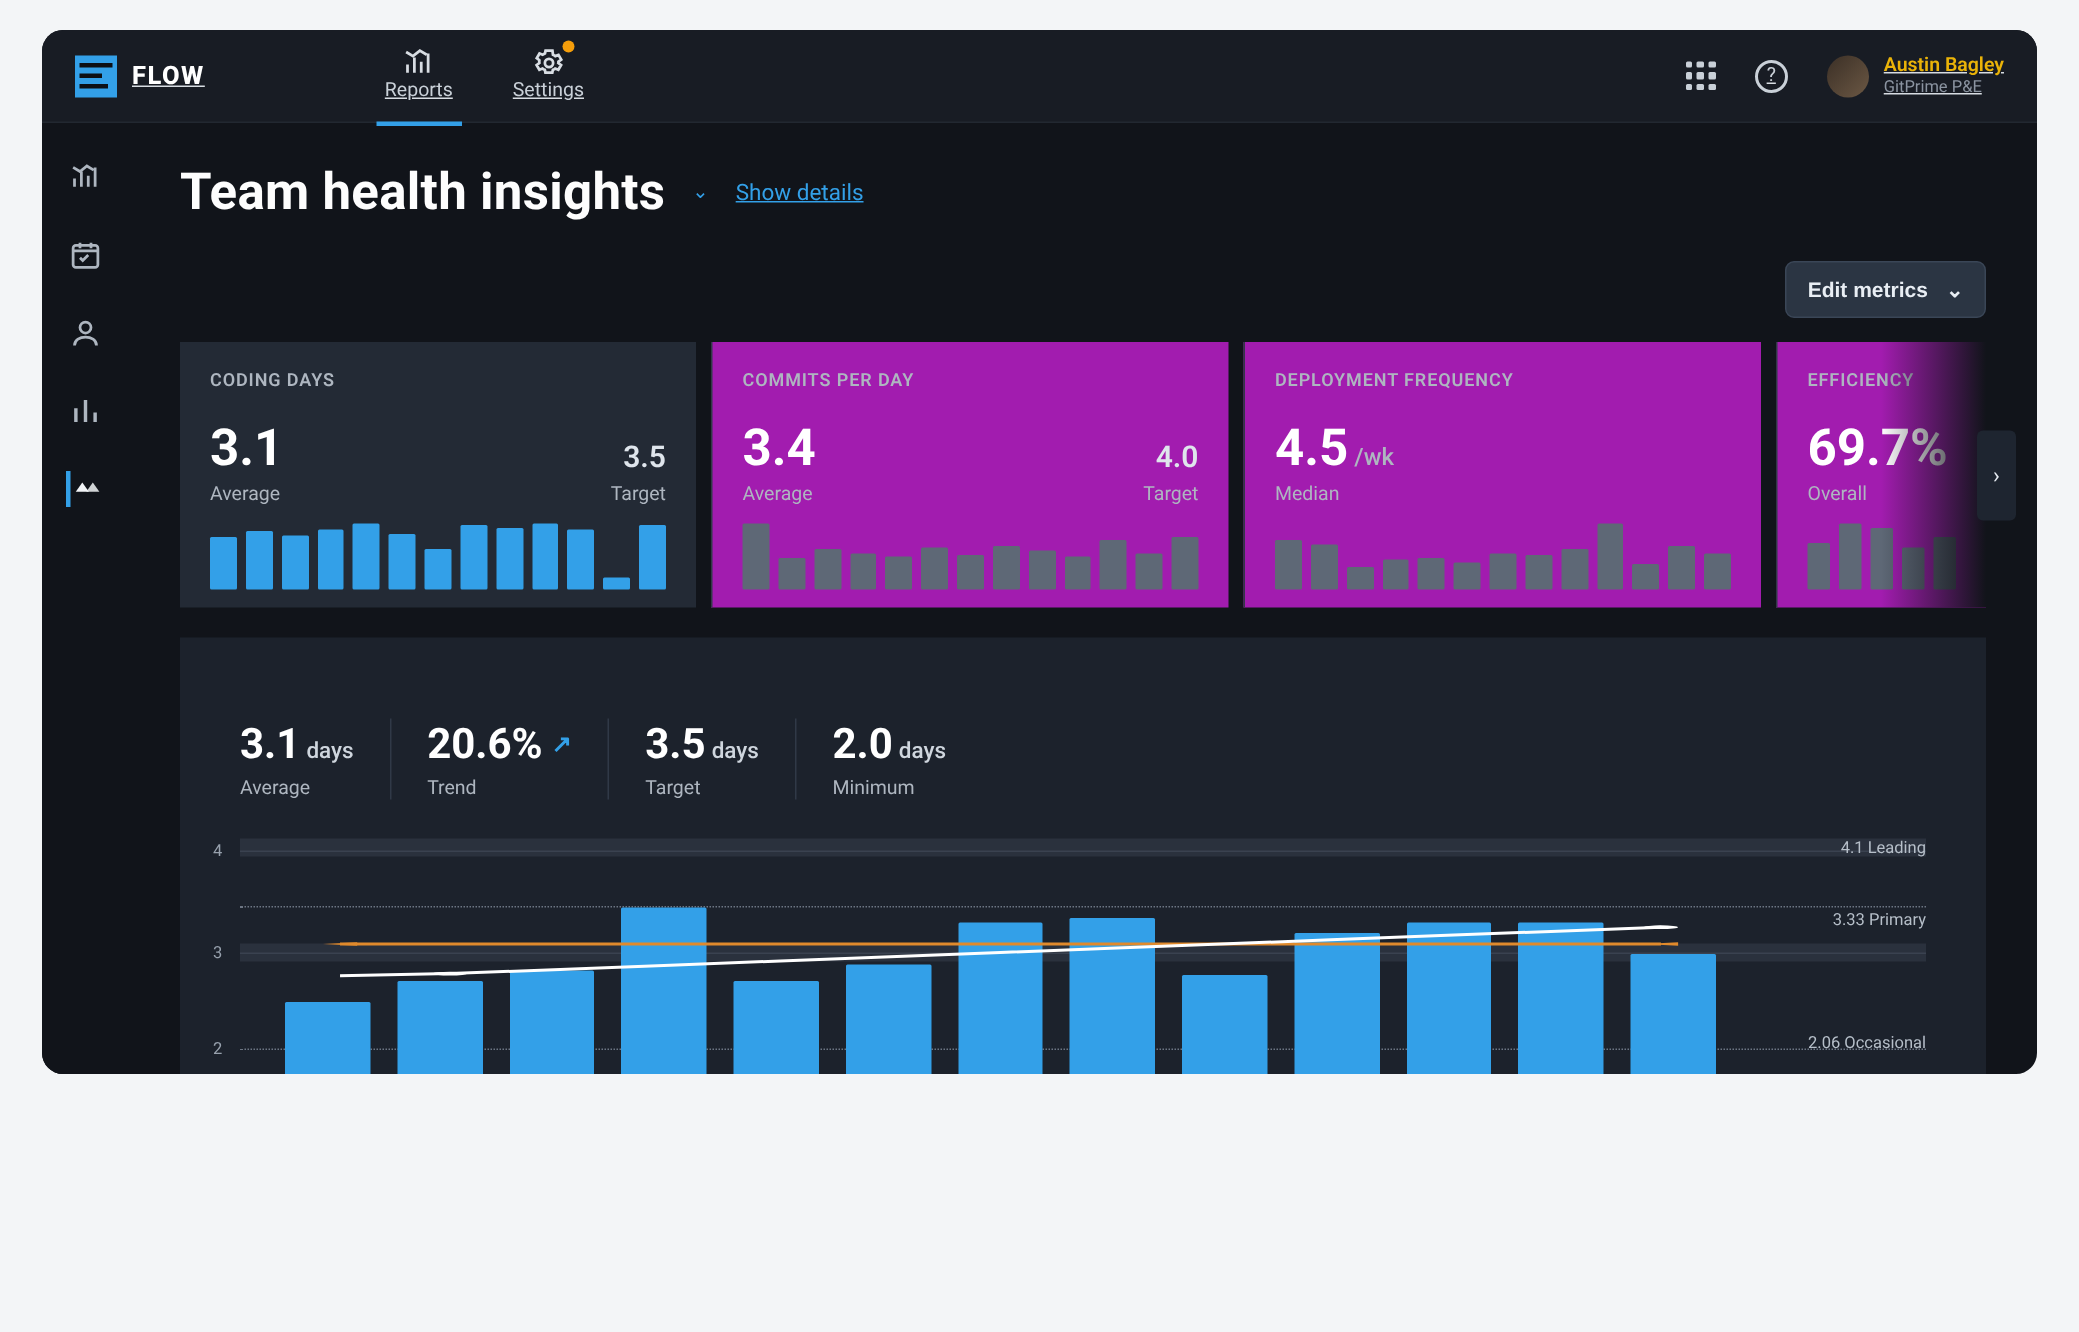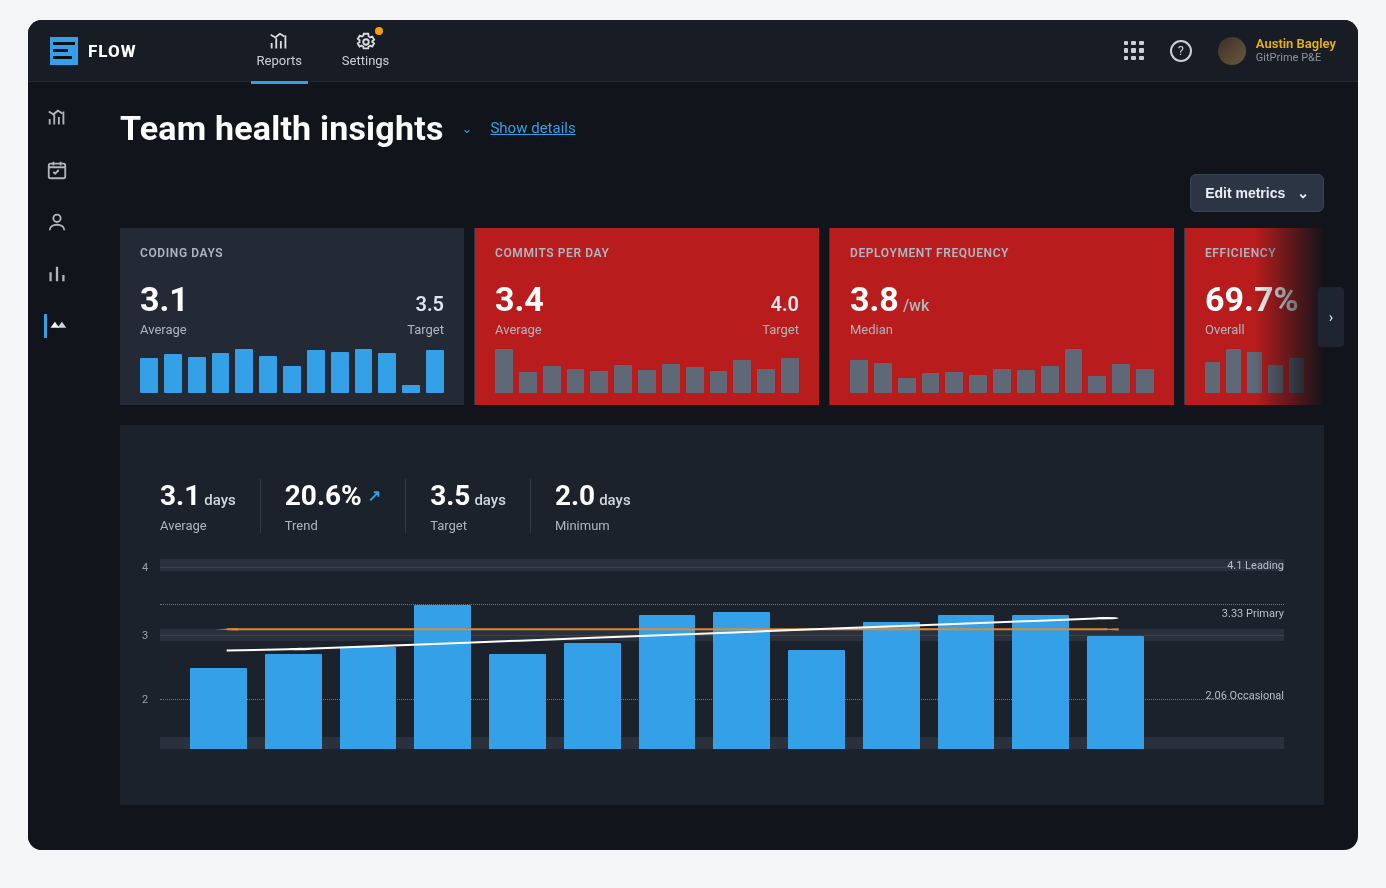--- a/index.html
+++ b/index.html
@@ -6,27 +6,28 @@
   html, body { height: 100%; }
   body {
     font-family: -apple-system, BlinkMacSystemFont, "Segoe UI", Roboto, Arial, sans-serif;
     background: #f3f5f7;
     display: flex;
     align-items: flex-start;
     justify-content: center;
   }
   .app-frame {
     width: 1330px;
-    height: 830px;
+    height: 696px;
     margin: 20px auto;
     background: #11141a;
     border-radius: 14px;
     overflow: hidden;
     position: relative;
     color: #d8dde3;
+    text-decoration: underline;
   }
 
   
   .topbar {
     height: 62px;
     background: #181c24;
     display: flex;
     align-items: center;
     padding: 0 22px;
     border-bottom: 1px solid #222831;
@@ -77,21 +78,21 @@
 
   .edit-row { display:flex; justify-content:flex-end; margin-top:26px; }
   .edit-btn {
     background:#2b3543; color:#e9eef4; border:1px solid #3a4657; border-radius:6px;
     padding:10px 14px; font-size:14px; font-weight:600; display:flex; align-items:center; gap:12px; cursor:pointer;
   }
 
   
   .cards-row { margin-top:16px; display:flex; gap:10px; position:relative; }
   .card {
-    flex: 1 1 0; min-width:0; background:#b91c1c; padding:18px 20px 12px 20px; position:relative;
+    flex: 1 1 0; min-width:0; background:#a21caf; padding:18px 20px 12px 20px; position:relative;
   }
   .card.first { background:#232a35; }
   .card:not(:first-child){ border-left:1px solid #303947; }
   .card-label { font-size:12px; letter-spacing:.6px; color:#aeb6c0; font-weight:600;}
   .card-main { display:flex; justify-content:space-between; align-items:flex-end; margin-top:22px;}
   .card-big { color:#fff; font-size:34px; font-weight:700; line-height:1;}
   .card-big .unit { font-size:16px; color:#aeb6c0; font-weight:500; margin-left:4px;}
   .card-sub { color:#aeb6c0; font-size:13px; margin-top:6px;}
   .card-right { text-align:right; }
   .card-target { color:#dfe5ec; font-size:20px; font-weight:600;}
@@ -297,21 +298,21 @@
             <span style="height: 33px;"></span>
             <span style="height: 24.4444px;"></span>
             <span style="height: 35.4444px;"></span>
           </div>
       </div>
 
       <div class="card">
         <div class="card-label">DEPLOYMENT FREQUENCY</div>
         <div class="card-main">
           <div>
-            <div class="card-big"><span>3.8</span><span class="unit">/wk</span></div>
+            <div class="card-big"><span>4.5</span><span class="unit">/wk</span></div>
             <div class="card-sub">Median</div>
           </div>
         </div>
         <div class="mini-bars" id="mini2">
             <span style="height: 33.3793px;"></span>
             <span style="height: 30.3448px;"></span>
             <span style="height: 15.1724px;"></span>
             <span style="height: 19.7241px;"></span>
             <span style="height: 21.2414px;"></span>
             <span style="height: 18.2069px;"></span>

